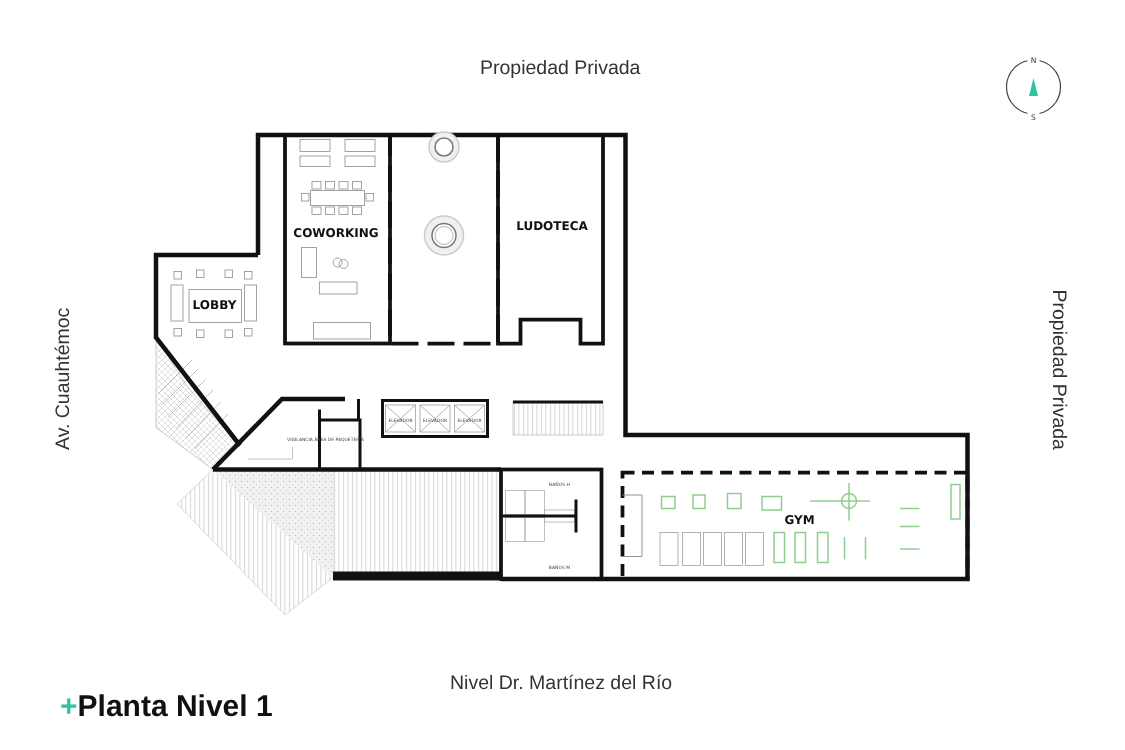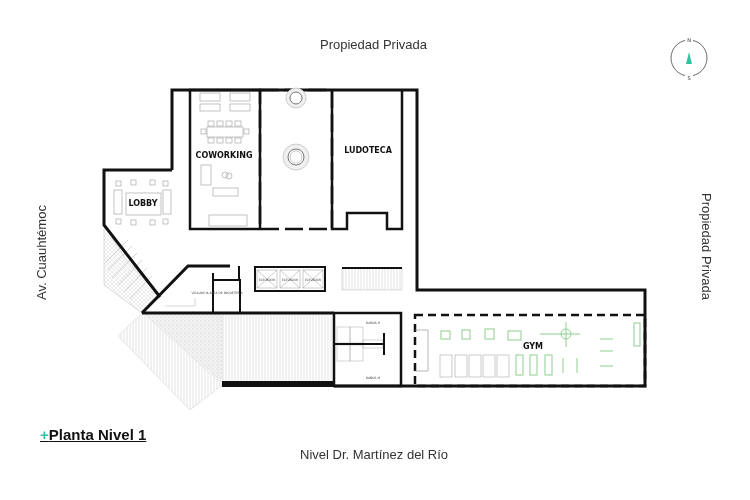--- a/index.html
+++ b/index.html
@@ -1,20 +1,20 @@
 <!DOCTYPE html>
 <html><head>
 <meta charset="utf-8">
 <style>
   html, body { margin: 0; padding: 0; background: #ffffff; }
   body { width: 750px; height: 500px; position: relative; overflow: hidden;
          font-family: "Liberation Sans", "DejaVu Sans", sans-serif; color: #222; }
   .label { position: absolute; font-size: 13px; color: #333; white-space: nowrap; }
   .vlabel { position: absolute; font-size: 13px; color: #333; white-space: nowrap; transform-origin: 0 0; }
-  .title { position: absolute; left: 40px; top: 426px; font-size: 15px; font-weight: bold; color: #111; text-decoration: underline; }
+  .title { position: absolute; left: 40px; top: 460px; font-size: 20px; font-weight: bold; color: #111; }
   .title .plus { color: #2ec4a0; }
   svg.plan { position: absolute; left: 0; top: 0; }
   .room-label { font-family: "DejaVu Sans", sans-serif; font-weight: bold; font-size: 8px; fill: #111; }
   .tiny { font-family: "DejaVu Sans", sans-serif; font-size: 3px; fill: #444; }
 </style>
 </head>
 <body>
 
 <div class="label" style="left:320px; top:37px;">Propiedad Privada</div>
 <div class="vlabel" style="left:714px; top:193px; transform: rotate(90deg);">Propiedad Privada</div>

